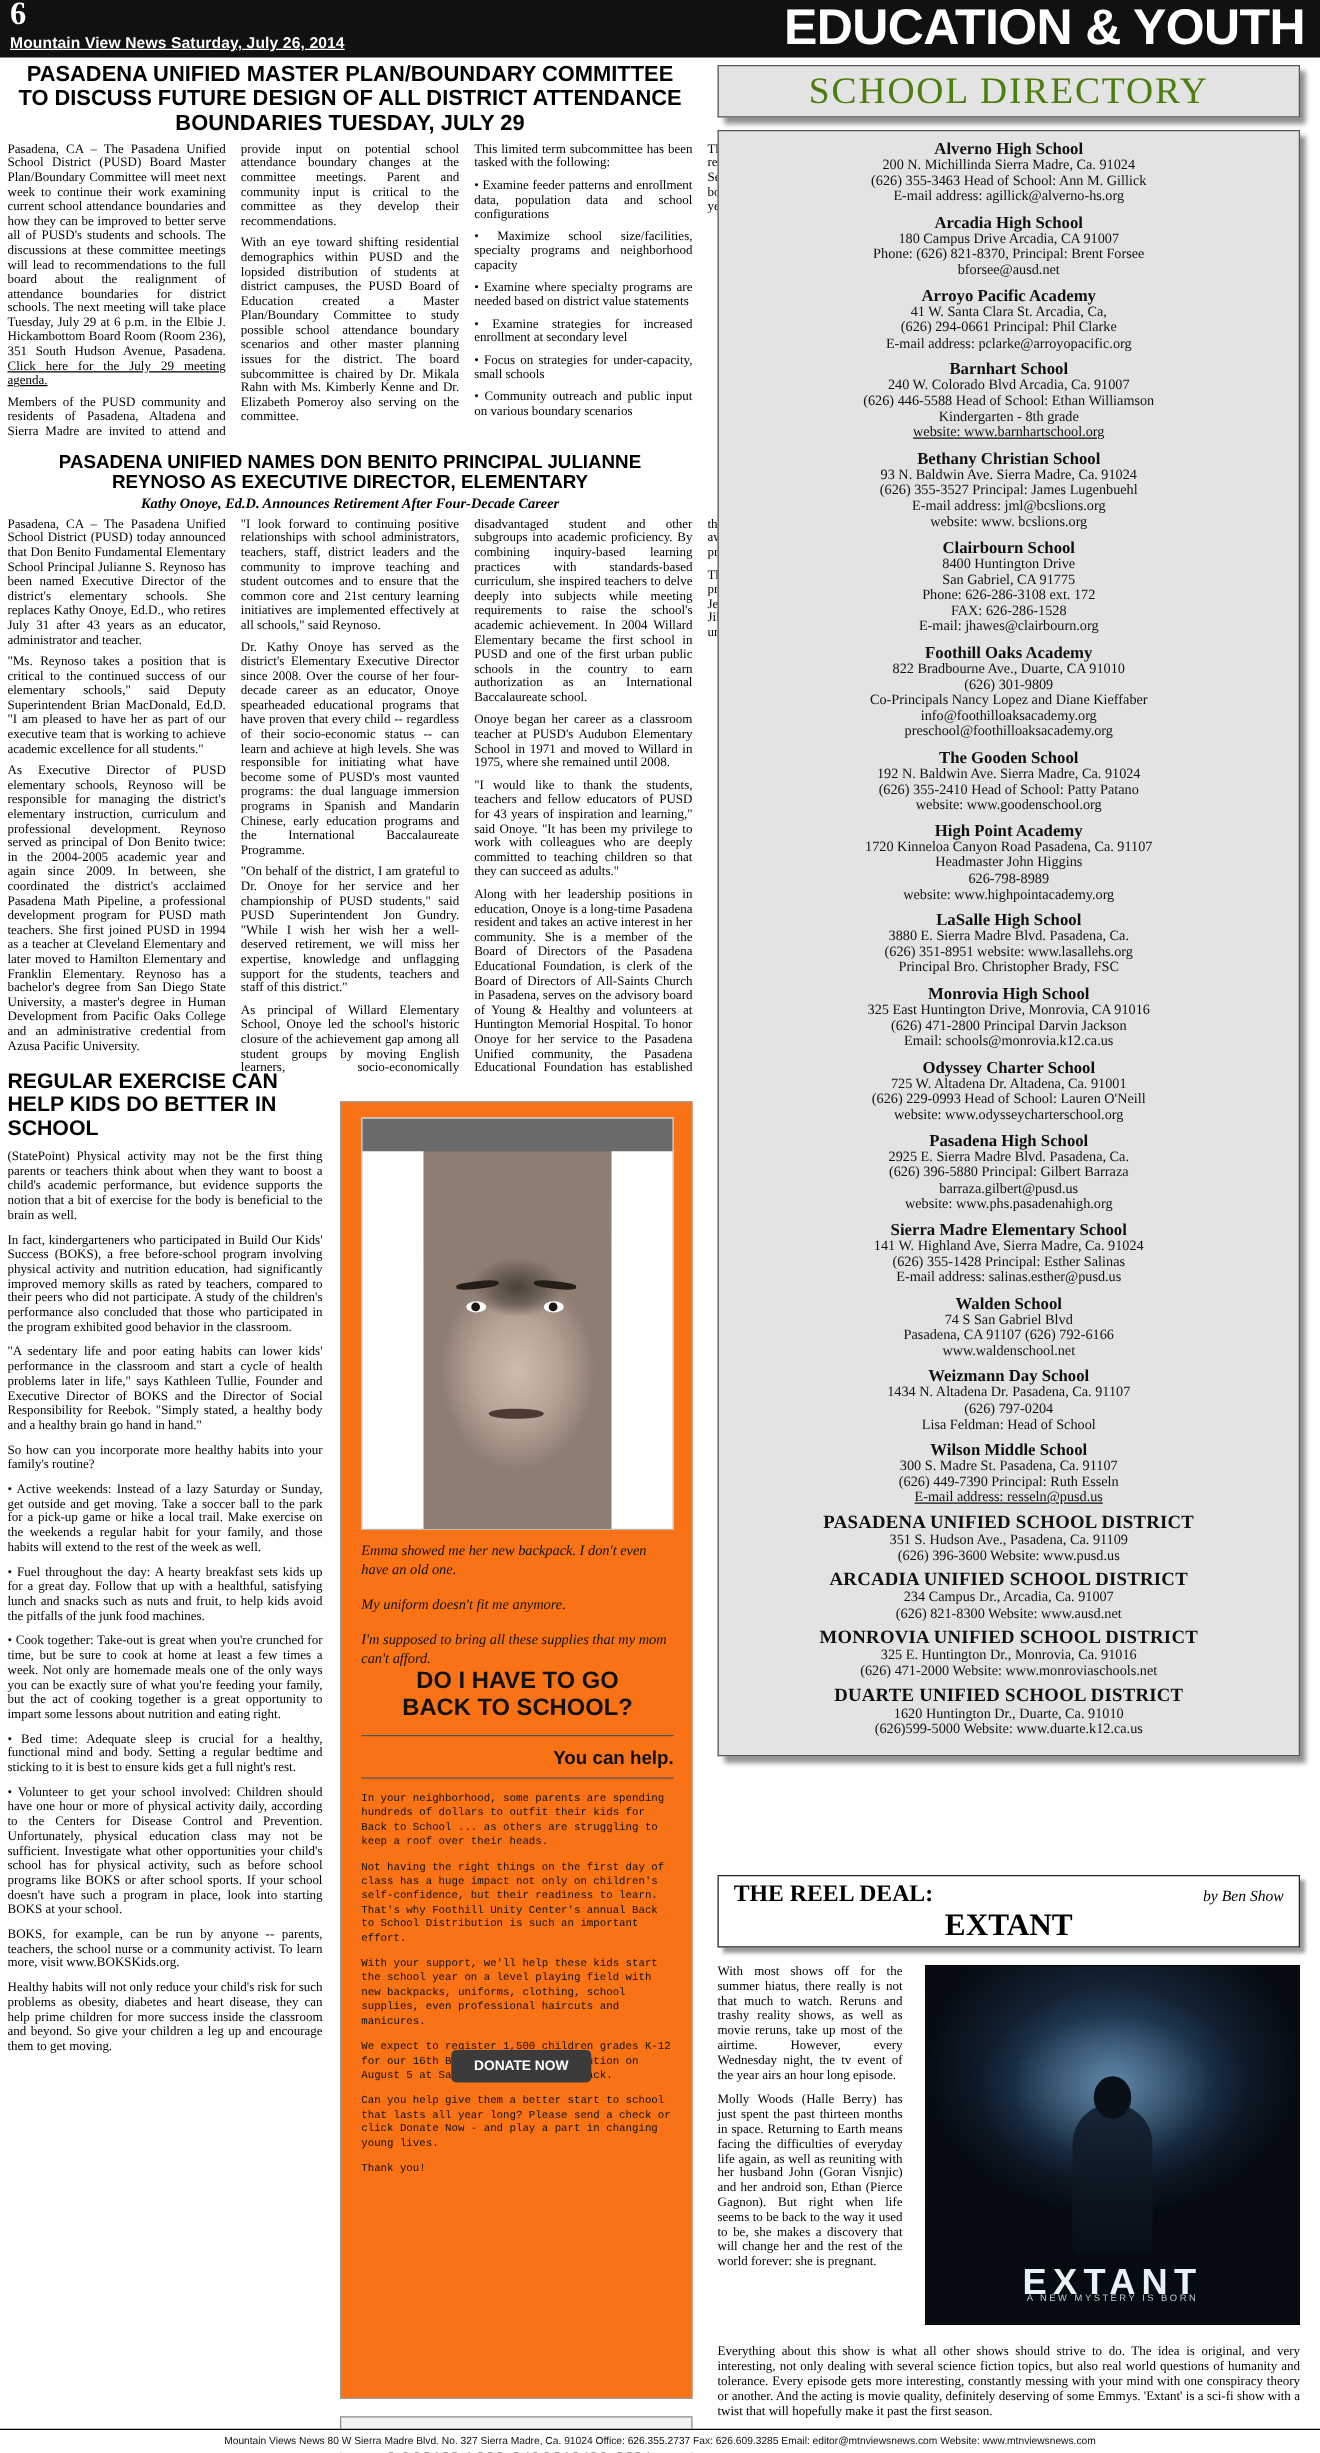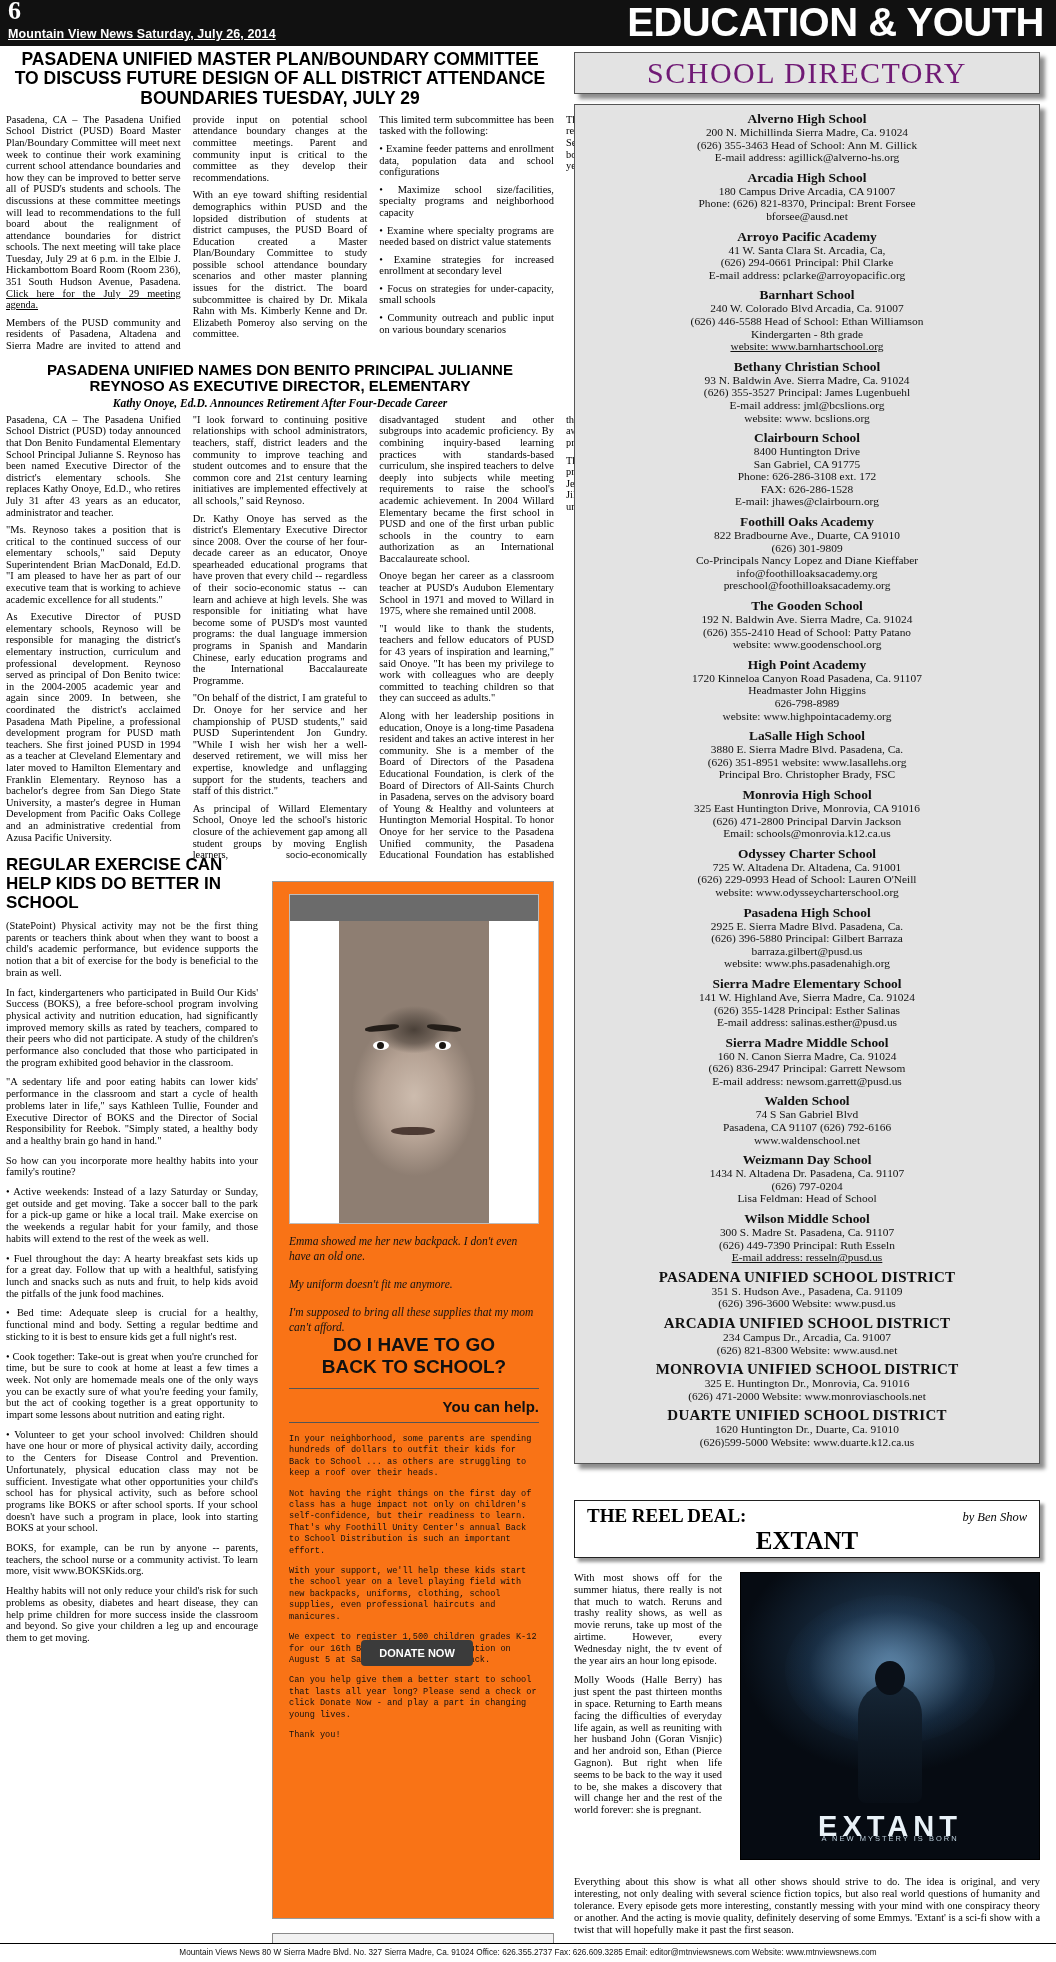--- a/index.html
+++ b/index.html
@@ -131,21 +131,21 @@
   
   .sd-wrap{position:absolute;left:566px;top:52px;width:484px;}
   .sd-title{
     position:relative;width:466px;height:42px;margin-left:8px;
     background:#e3e3e3;border:1px solid #555;box-sizing:border-box;
     box-shadow:5px 5px 4px rgba(0,0,0,.45);
     text-align:center;
   }
   .sd-title span{
     font-family:"Liberation Serif",serif;font-size:30px;line-height:40px;
-    letter-spacing:1.5px;color:#701a75;
+    letter-spacing:1.5px;color:#4d7c0f;
   }
   .sd-box{
     position:relative;width:466px;margin-left:8px;margin-top:10px;
     background:#e3e3e3;border:1px solid #555;box-sizing:border-box;
     box-shadow:5px 5px 4px rgba(0,0,0,.45);
     padding:6px 10px 8px 10px;
     text-align:center;
   }
   .sd-entry{margin-bottom:6px;}
   .sd-name{
@@ -279,22 +279,22 @@
   <div class="story3-wrap">
     <div class="story3-head">REGULAR EXERCISE CAN HELP KIDS  DO BETTER IN SCHOOL</div>
 
     <div class="story3-text">
       <p>(StatePoint) Physical activity may not be the first thing parents or teachers think about when they want to boost a child's academic performance, but evidence supports the notion that a bit of exercise for the body is beneficial to the brain as well.</p>
       <p>In fact, kindergarteners who participated in Build Our Kids' Success (BOKS), a free before-school program involving physical activity and nutrition education, had significantly improved memory skills as rated by teachers, compared to their peers who did not participate. A study of the children's performance also concluded that those who participated in the program exhibited good behavior in the classroom.</p>
       <p>"A sedentary life and poor eating habits can lower kids' performance in the classroom and start a cycle of health problems later in life," says Kathleen Tullie, Founder and Executive Director of BOKS and the Director of Social Responsibility for Reebok. "Simply stated, a healthy body and a healthy brain go hand in hand."</p>
       <p>So how can you incorporate more healthy habits into your family's routine?</p>
       <p>• Active weekends: Instead of a lazy Saturday or Sunday, get outside and get moving. Take a soccer ball to the park for a pick-up game or hike a local trail. Make exercise on the weekends a regular habit for your family, and those habits will extend to the rest of the week as well.</p>
       <p>• Fuel throughout the day: A hearty breakfast sets kids up for a great day. Follow that up with a healthful, satisfying lunch and snacks such as nuts and fruit, to help kids avoid the pitfalls of the junk food machines.</p>
+      <p>• Cook together: Take-out is great when you're crunched for time, but be sure to cook at home at least a few times a week. Not only are homemade meals one of the only ways you can be exactly sure of what you're feeding your family, but the act of cooking together is a great opportunity to impart some lessons about nutrition and eating right.</p>
       <p>• Bed time: Adequate sleep is crucial for a healthy, functional mind and body. Setting a regular bedtime and sticking to it is best to ensure kids get a full night's rest.</p>
-      <p>• Cook together: Take-out is great when you're crunched for time, but be sure to cook at home at least a few times a week. Not only are homemade meals one of the only ways you can be exactly sure of what you're feeding your family, but the act of cooking together is a great opportunity to impart some lessons about nutrition and eating right.</p>
       <p>• Volunteer to get your school involved: Children should have one hour or more of physical activity daily, according to the Centers for Disease Control and Prevention. Unfortunately, physical education class may not be sufficient. Investigate what other opportunities your child's school has for physical activity, such as before school programs like BOKS or after school sports. If your school doesn't have such a program in place, look into starting BOKS at your school.</p>
       <p>BOKS, for example, can be run by anyone -- parents, teachers, the school nurse or a community activist. To learn more, visit www.BOKSKids.org.</p>
       <p>Healthy habits will not only reduce your child's risk for such problems as obesity, diabetes and heart disease, they can help prime children for more success inside the classroom and beyond. So give your children a leg up and encourage them to get moving.</p>
     </div>
 
     <div class="ad-bts">
       <div class="ad-photo">
         <div class="ad-photo-strip"></div>
         <div class="ad-face">
           <div class="ad-brow l"></div>
@@ -429,26 +429,20 @@
           <div class="sd-line">barraza.gilbert@pusd.us</div>
           <div class="sd-line">website: www.phs.pasadenahigh.org</div>
         </div>
         <div class="sd-entry">
           <div class="sd-name">Sierra Madre Elementary School</div>
           <div class="sd-line">141 W. Highland Ave,  Sierra Madre, Ca. 91024</div>
           <div class="sd-line">(626) 355-1428 Principal: Esther Salinas</div>
           <div class="sd-line">E-mail address: salinas.esther@pusd.us</div>
         </div>
         <div class="sd-entry">
-          <div class="sd-name">Sierra Madre Middle School</div>
-          <div class="sd-line">160 N. Canon Sierra Madre, Ca. 91024</div>
-          <div class="sd-line">(626) 836-2947 Principal: Garrett Newsom</div>
-          <div class="sd-line">E-mail address: newsom.garrett@pusd.us</div>
-        </div>
-        <div class="sd-entry">
           <div class="sd-name">Walden School</div>
           <div class="sd-line">74 S San Gabriel Blvd</div>
           <div class="sd-line">Pasadena, CA  91107  (626) 792-6166</div>
           <div class="sd-line">www.waldenschool.net</div>
         </div>
         <div class="sd-entry">
           <div class="sd-name">Weizmann Day School</div>
           <div class="sd-line">1434 N. Altadena Dr. Pasadena, Ca. 91107</div>
           <div class="sd-line">(626) 797-0204</div>
           <div class="sd-line">Lisa Feldman: Head of School</div>

